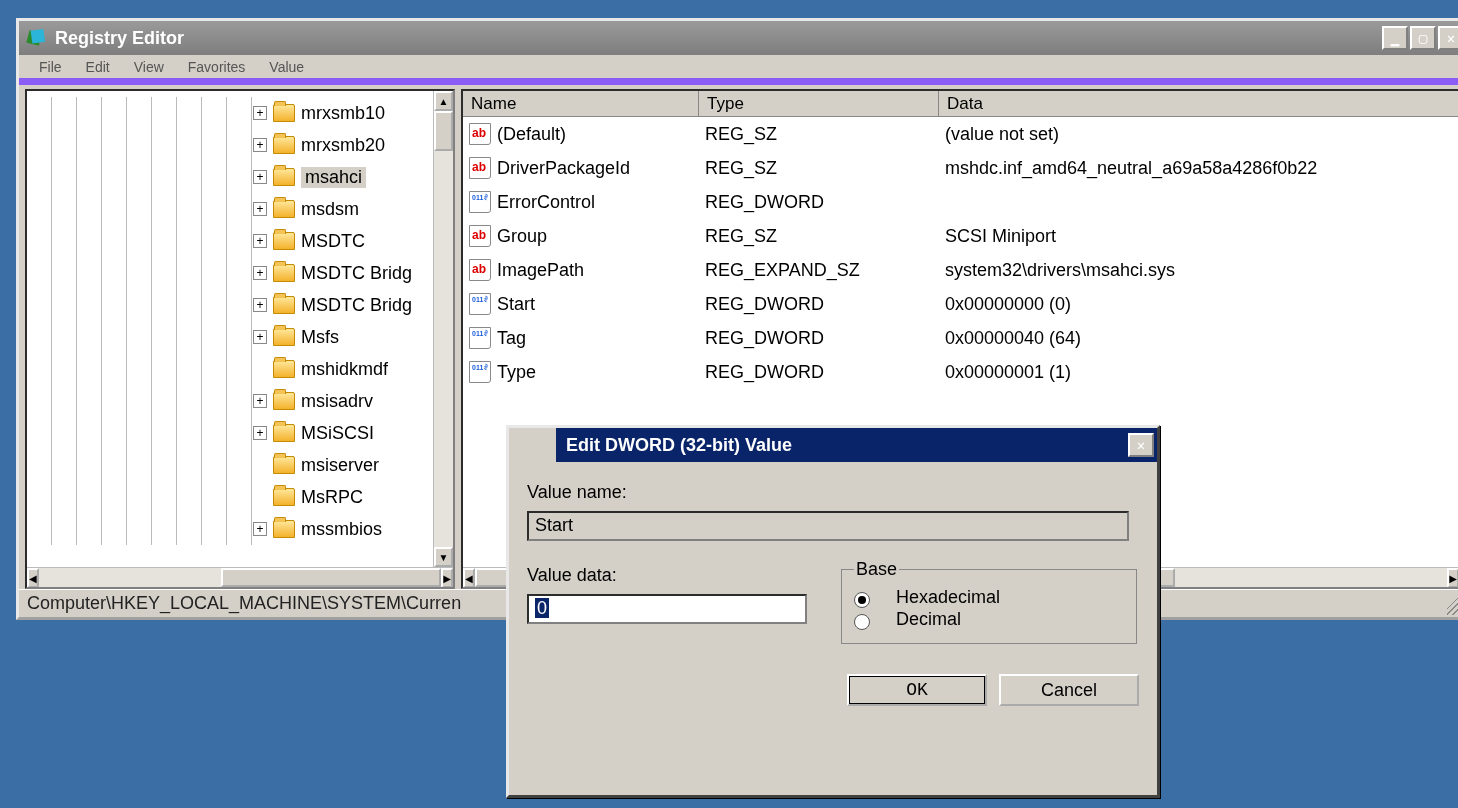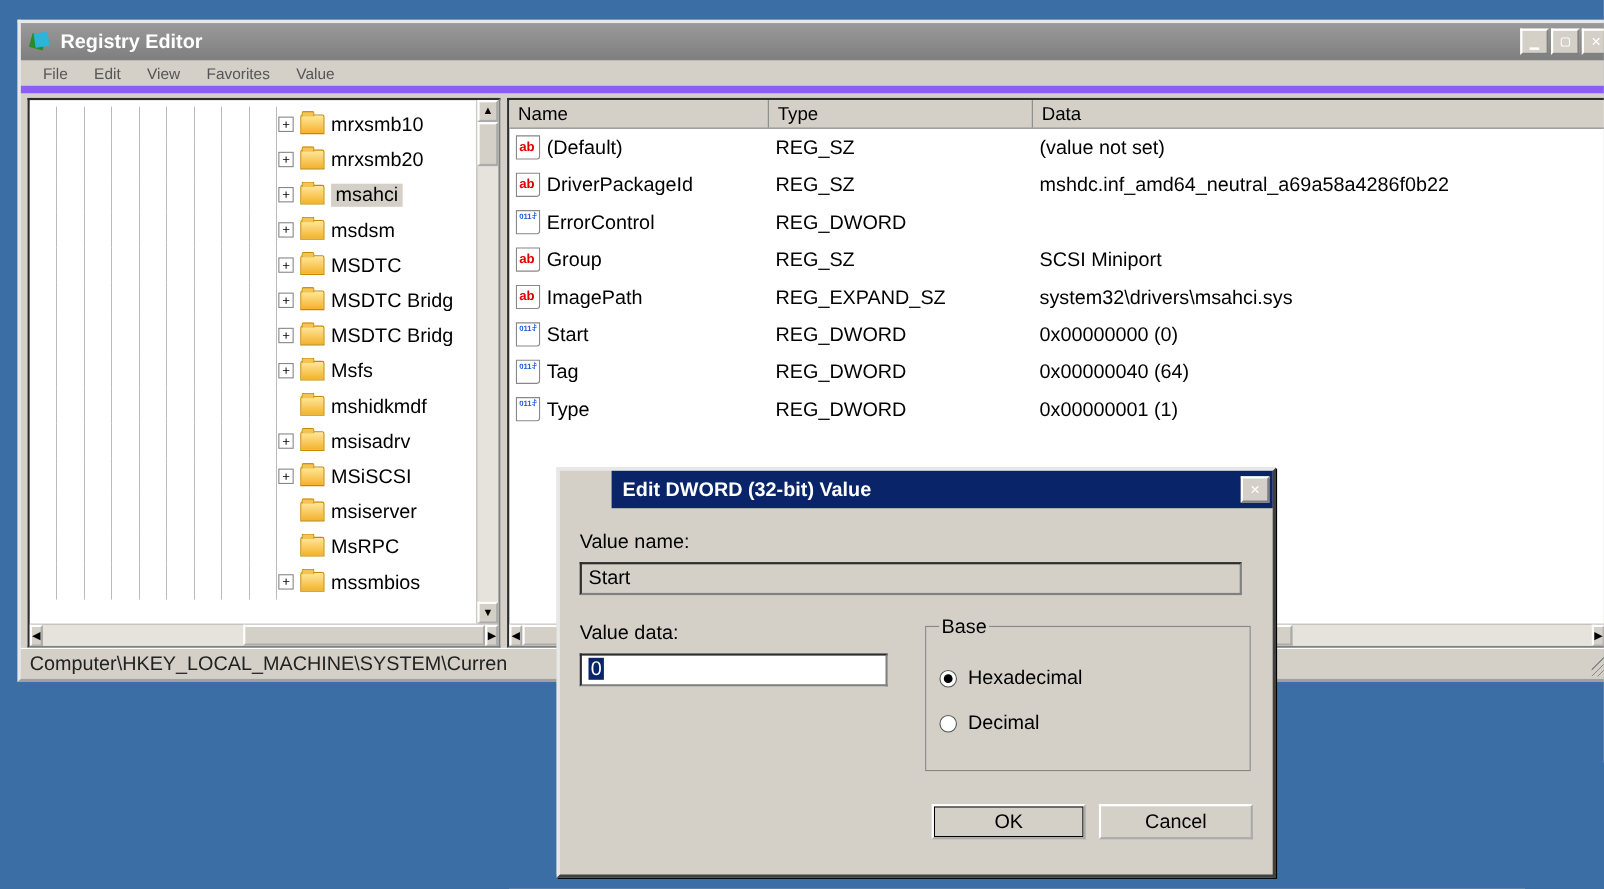--- a/index.html
+++ b/index.html
@@ -215,39 +215,39 @@
   .dlg-input.ro { background:#d4d0c8; }
   .dlg-row2 { display:flex; gap:32px; margin-top:18px; }
   .dlg-row2 .left { width: 280px; }
   .dlg-row2 .left .dlg-input { width:280px; background:#fff; }
   .dlg-row2 .left .dlg-input .sel { background:#0a246a; color:#fff; padding:0 2px; }
   fieldset.base {
     border:1px solid #888; padding:6px 12px 12px 12px;
     font-size:18px; width:300px;
   }
   fieldset.base legend { color:#000000; }
-  .radio-row { display:flex; align-items:center; margin:20px 0; }
+  .radio-row { display:flex; align-items:flex-end; margin:1px 0;gap:16px; }
   .radiodot {
     width:16px; height:16px; border-radius:50%;
     background:#fff; border:1px solid #555;
     margin-right:10px; position:relative;
   }
   .radiodot.checked:after {
     content:""; position:absolute; left:3px; top:3px;
     width:8px; height:8px; border-radius:50%; background:#000;
   }
   .dlg-buttons { display:flex; justify-content:flex-end; gap:12px; padding: 22px 18px 14px 0; }
   .btn {
     width:140px; height:32px;
     background:#d4d0c8;
     border:2px outset #fff;
     display:flex; align-items:center; justify-content:center;
     font-size:18px;
   }
-  .btn.default { box-shadow: 0 0 0 1px #000 inset; }
+  .btn.default { box-shadow: 0 0 0 1px #000 inset; font-family: Liberation Mono, monospace; }
 </style>
 </head>
 <body>
 
 <div class="window">
   <div class="titlebar">
     <span class="app-icon">
       <svg viewBox="0 0 24 24" width="22" height="22">
         <rect x="3" y="5" width="14" height="14" fill="#2b8a2b" transform="rotate(15 10 12)"></rect>
         <rect x="7" y="3" width="14" height="14" fill="#2bb5d8" transform="rotate(-8 14 10)"></rect>

